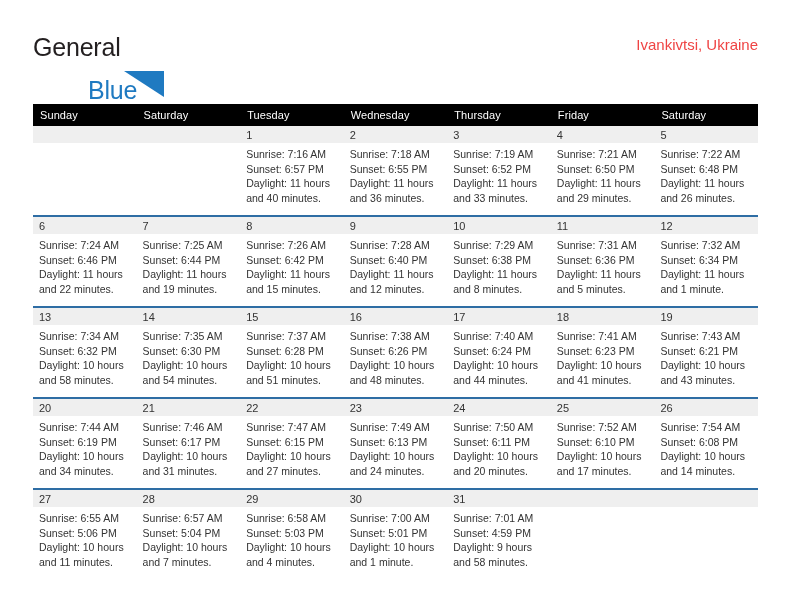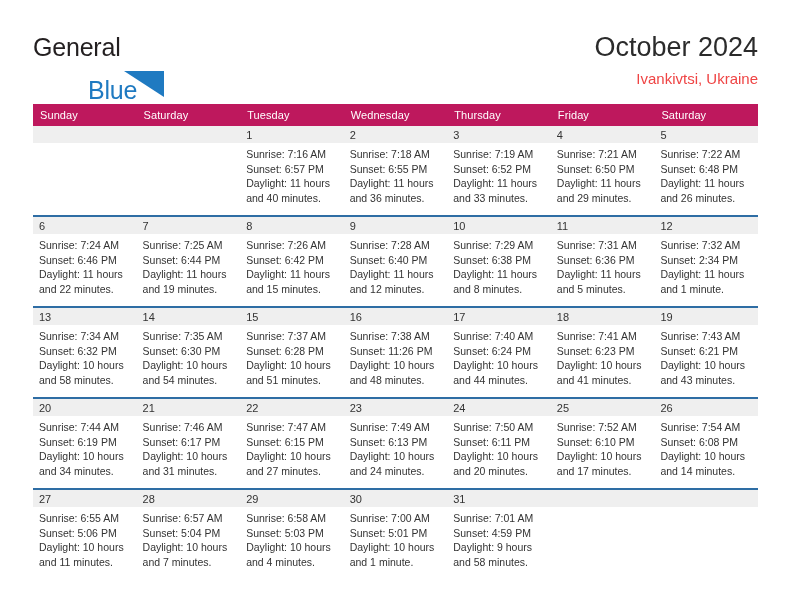--- a/index.html
+++ b/index.html
@@ -88,21 +88,21 @@
   
   .calendar {
     position: absolute;
     left: 33px;
     top: 104px;
     width: 725px;
     border-collapse: collapse;
     table-layout: fixed;
   }
   .calendar th {
-    background: #be185d;
+    background: #000000;
     color: #ffffff;
     font-size: 11px;
     font-weight: normal;
     text-align: left;
     padding: 5px 0 5px 7px;
     height: 11px;
     vertical-align: middle;
     letter-spacing: 0.1px;
   }
   .calendar td {
@@ -148,21 +148,20 @@
 
     <div class="logo">
       <span class="logo-general">General</span>
       <span class="logo-blue">Blue</span>
       <svg class="logo-triangle" viewBox="0 0 40 26">
         <polygon points="0,0 40,0 40,26" fill="#1f7ac1"></polygon>
       </svg>
     </div>
 
     <div class="title-block">
-      <div class="cal-title">October 2024</div>
       <div class="cal-subtitle">Ivankivtsi, Ukraine</div>
     </div>
 
   </div>
 
   <table class="calendar">
     <thead>
       <tr>
         <th>Sunday</th>
         <th>Saturday</th>
@@ -281,21 +280,21 @@
               <div class="cell-line">Sunrise: 7:31 AM</div>
               <div class="cell-line">Sunset: 6:36 PM</div>
               <div class="cell-line">Daylight: 11 hours</div>
               <div class="cell-line">and 5 minutes.</div>
             </div>
           </td>
           <td>
             <div class="daynum-band">12</div>
             <div class="cell-body">
               <div class="cell-line">Sunrise: 7:32 AM</div>
-              <div class="cell-line">Sunset: 2:34 PM</div>
+              <div class="cell-line">Sunset: 6:34 PM</div>
               <div class="cell-line">Daylight: 11 hours</div>
               <div class="cell-line">and 1 minute.</div>
             </div>
           </td>
         </tr>
         <tr>
           <td>
             <div class="daynum-band">13</div>
             <div class="cell-body">
               <div class="cell-line">Sunrise: 7:34 AM</div>
@@ -319,21 +318,21 @@
               <div class="cell-line">Sunrise: 7:37 AM</div>
               <div class="cell-line">Sunset: 6:28 PM</div>
               <div class="cell-line">Daylight: 10 hours</div>
               <div class="cell-line">and 51 minutes.</div>
             </div>
           </td>
           <td>
             <div class="daynum-band">16</div>
             <div class="cell-body">
               <div class="cell-line">Sunrise: 7:38 AM</div>
-              <div class="cell-line">Sunset: 11:26 PM</div>
+              <div class="cell-line">Sunset: 6:26 PM</div>
               <div class="cell-line">Daylight: 10 hours</div>
               <div class="cell-line">and 48 minutes.</div>
             </div>
           </td>
           <td>
             <div class="daynum-band">17</div>
             <div class="cell-body">
               <div class="cell-line">Sunrise: 7:40 AM</div>
               <div class="cell-line">Sunset: 6:24 PM</div>
               <div class="cell-line">Daylight: 10 hours</div>

